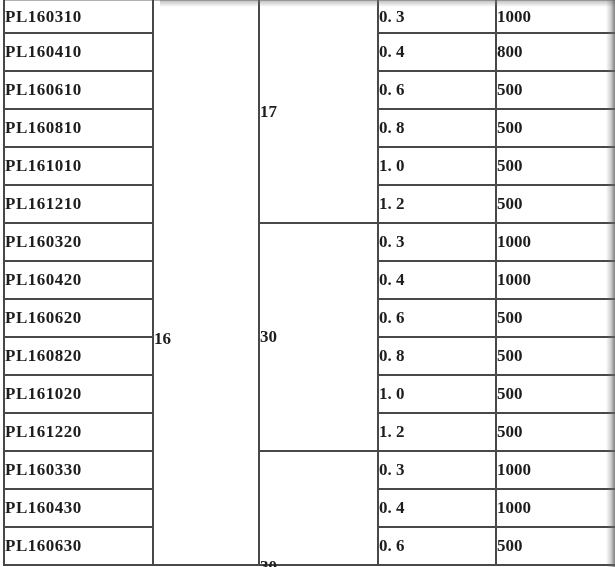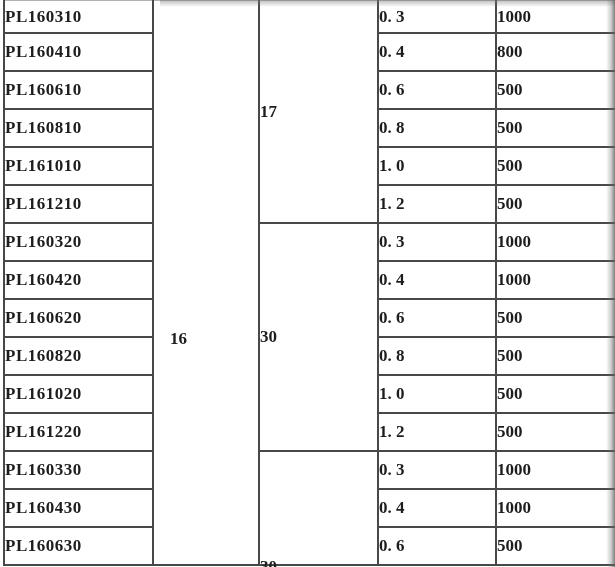--- a/index.html
+++ b/index.html
@@ -46,21 +46,20 @@
     height: 31px;                  
   }
   td.c1 { letter-spacing: 0.5px; }
   td.c5 { border-right: none; }    
   td.merged { position: relative; }
   .lbl16 {
     position: absolute;
     left: 0; right: 0;
     top: 327px;                    
     line-height: 22px;
-    margin-left: 16px;
   }
   .lbl30 {
     position: absolute;
     left: 0; right: 0;
     top: 104px;                    
     line-height: 22px;
   }
   .shadow-right {
     position: absolute;
     top: 0; right: 0;

